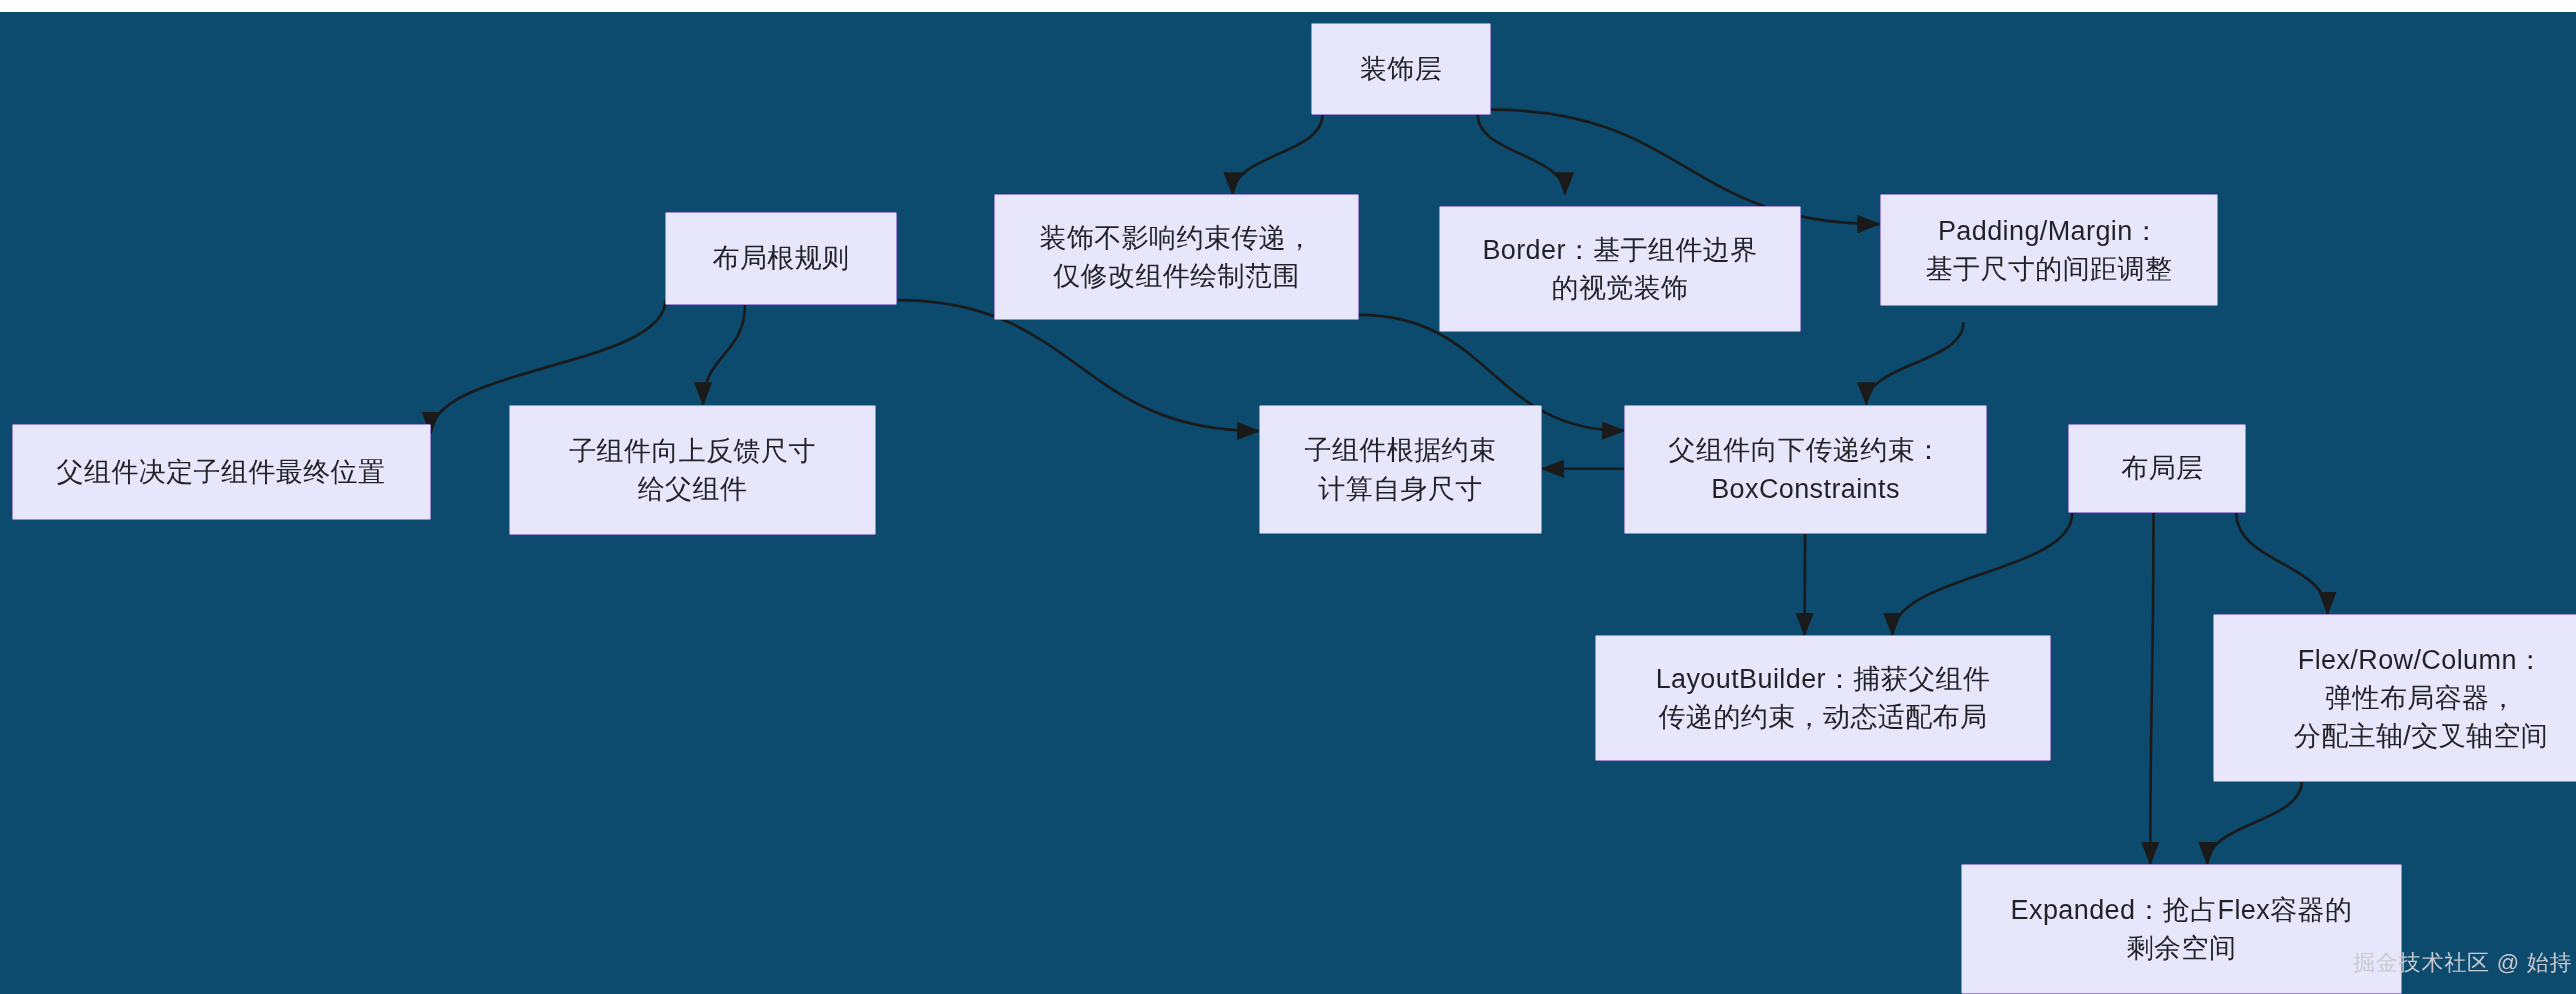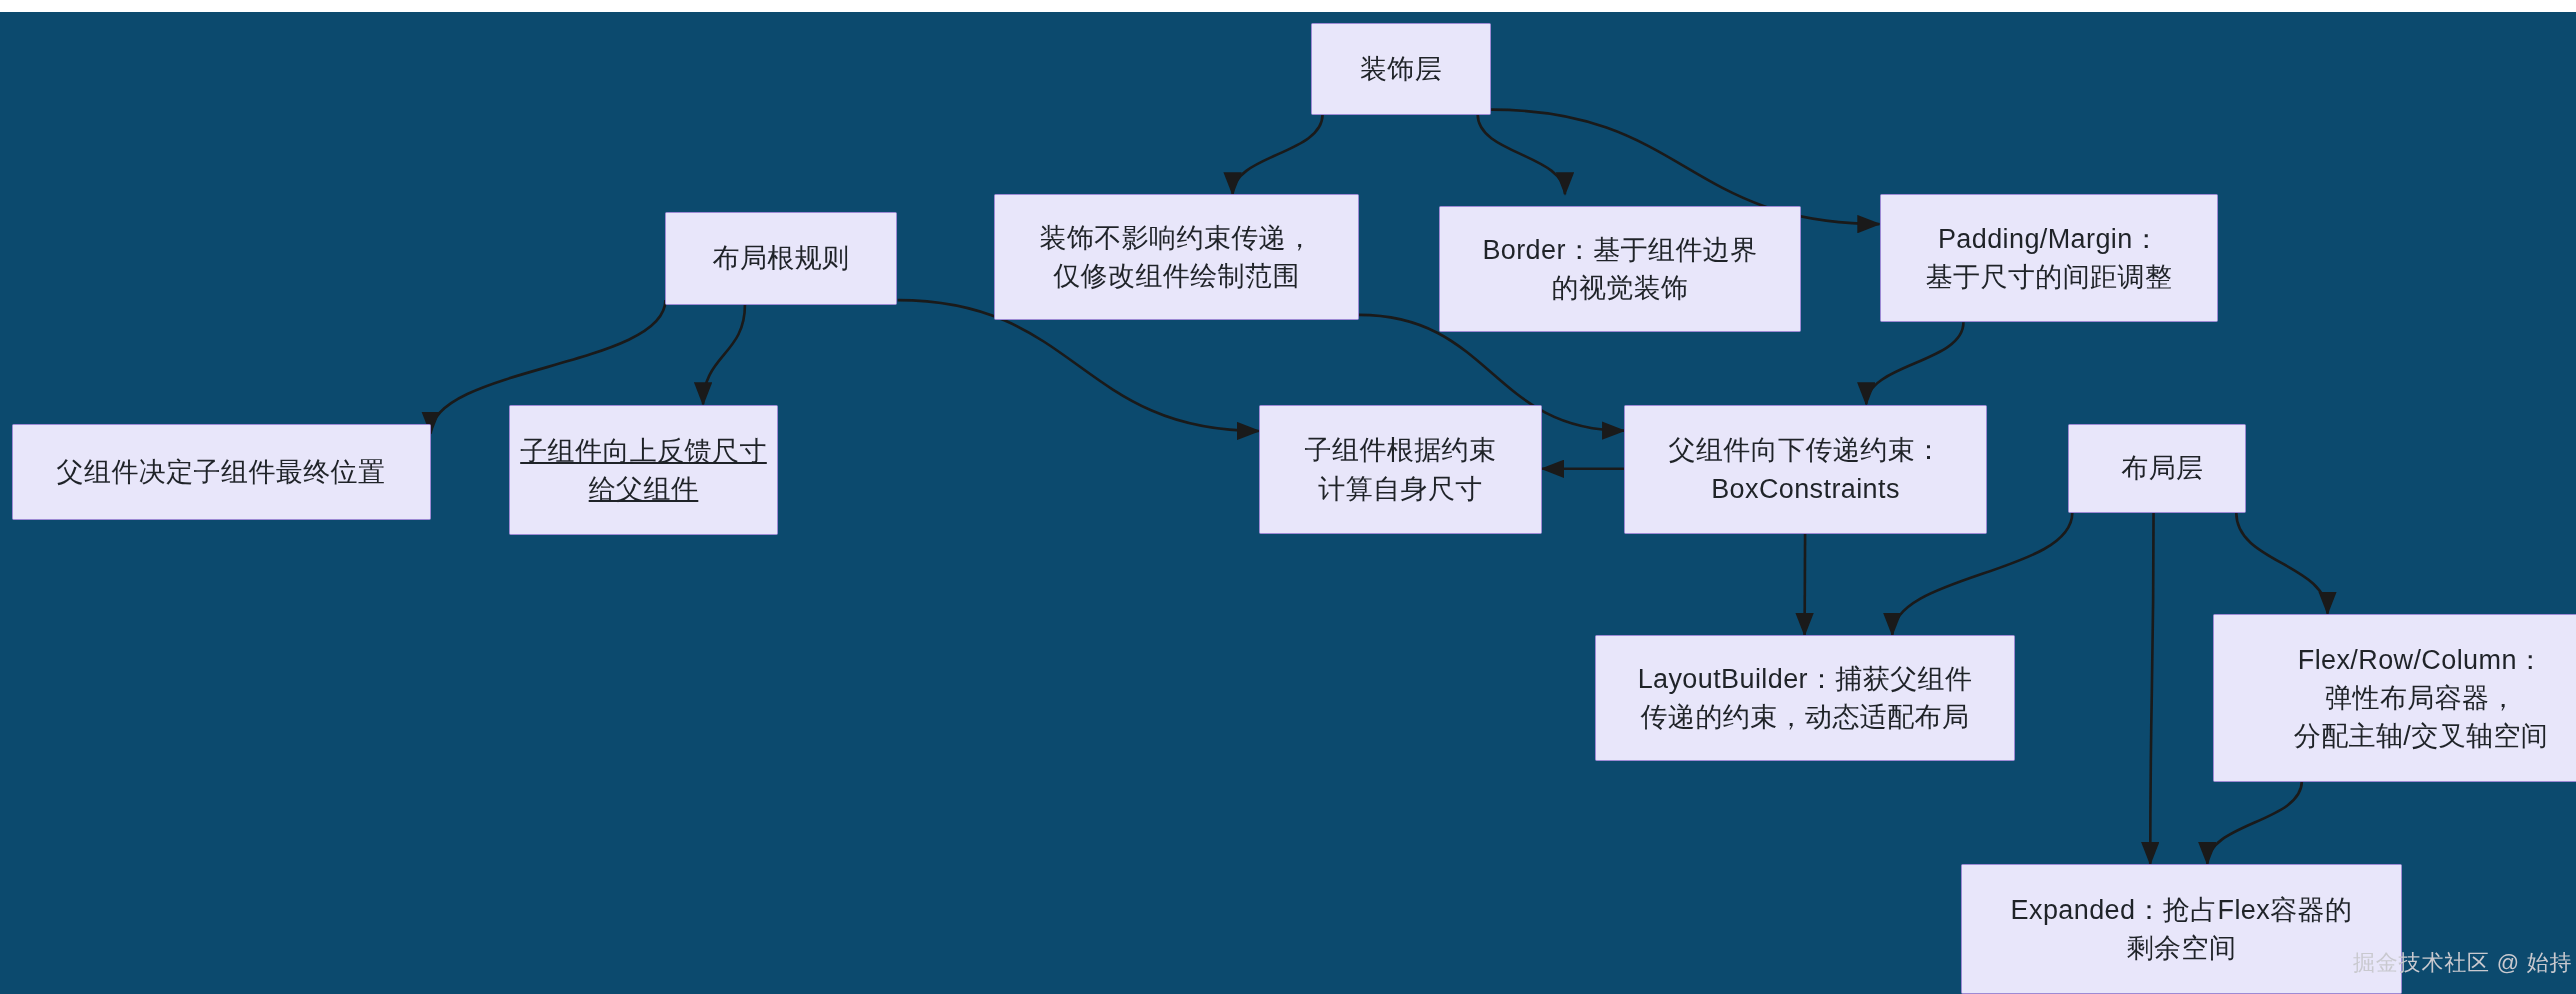--- a/index.html
+++ b/index.html
@@ -81,31 +81,31 @@
       </g>
   </svg>
 
   <div id="node-layer">
       <div class="flow-node" style="left: 1311px; top: 10.7px; width: 180px; height: 92px; background: rgb(232, 230, 250); border-color: rgb(157, 138, 212); color: rgb(31, 35, 40);"><span>装饰层</span></div>
       <div class="flow-node" style="left: 665px; top: 200px; width: 232px; height: 93px; background: rgb(232, 230, 250); border-color: rgb(157, 138, 212); color: rgb(31, 35, 40);"><span>布局根规则</span></div>
       <div class="flow-node" style="left: 994px; top: 182px; width: 365px; height: 126px; background: rgb(232, 230, 250); border-color: rgb(157, 138, 212); color: rgb(31, 35, 40);"><span>装饰不影响约束传递，
 仅修改组件绘制范围</span></div>
       <div class="flow-node" style="left: 1439px; top: 194px; width: 362px; height: 126px; background: rgb(232, 230, 250); border-color: rgb(157, 138, 212); color: rgb(31, 35, 40);"><span>Border：基于组件边界
 的视觉装饰</span></div>
-      <div class="flow-node" style="left: 1880px; top: 182px; width: 338px; height: 128px; background: rgb(232, 230, 250); border-color: rgb(157, 138, 212); color: rgb(31, 35, 40);"><span>Padding/Margin：
+      <div class="flow-node" style="left: 1880px; top: 182px; width: 338px; height: 112px; background: rgb(232, 230, 250); border-color: rgb(157, 138, 212); color: rgb(31, 35, 40);"><span>Padding/Margin：
 基于尺寸的间距调整</span></div>
       <div class="flow-node" style="left: 11.5px; top: 412px; width: 419px; height: 96px; background: rgb(232, 230, 250); border-color: rgb(157, 138, 212); color: rgb(31, 35, 40);"><span>父组件决定子组件最终位置</span></div>
-      <div class="flow-node" style="left: 509px; top: 393px; width: 269px; height: 130px; background: rgb(232, 230, 250); border-color: rgb(157, 138, 212); color: rgb(31, 35, 40); text-decoration: underline;"><span>子组件向上反馈尺寸
+      <div class="flow-node" style="left: 509px; top: 393px; width: 367px; height: 130px; background: rgb(232, 230, 250); border-color: rgb(157, 138, 212); color: rgb(31, 35, 40);"><span>子组件向上反馈尺寸
 给父组件</span></div>
       <div class="flow-node" style="left: 1259px; top: 393px; width: 283px; height: 129px; background: rgb(232, 230, 250); border-color: rgb(157, 138, 212); color: rgb(31, 35, 40);"><span>子组件根据约束
 计算自身尺寸</span></div>
       <div class="flow-node" style="left: 1624px; top: 393px; width: 363px; height: 129px; background: rgb(232, 230, 250); border-color: rgb(157, 138, 212); color: rgb(31, 35, 40);"><span>父组件向下传递约束：
 BoxConstraints</span></div>
       <div class="flow-node" style="left: 2068px; top: 412px; width: 178px; height: 89px; background: rgb(232, 230, 250); border-color: rgb(157, 138, 212); color: rgb(31, 35, 40); padding-left: 19px;"><span>布局层</span></div>
-      <div class="flow-node" style="left: 1595px; top: 623px; width: 420px; height: 126px; background: rgb(232, 230, 250); border-color: rgb(157, 138, 212); color: rgb(31, 35, 40);"><span>LayoutBuilder：捕获父组件
+      <div class="flow-node" style="left: 1595px; top: 623px; width: 456px; height: 126px; background: rgb(232, 230, 250); border-color: rgb(157, 138, 212); color: rgb(31, 35, 40);"><span>LayoutBuilder：捕获父组件
 传递的约束，动态适配布局</span></div>
       <div class="flow-node" style="left: 2213px; top: 602px; width: 416px; height: 168px; background: rgb(232, 230, 250); border-color: rgb(157, 138, 212); color: rgb(31, 35, 40);"><span>Flex/Row/Column：
 弹性布局容器，
 分配主轴/交叉轴空间</span></div>
       <div class="flow-node" style="left: 1961px; top: 852px; width: 441px; height: 130px; background: rgb(232, 230, 250); border-color: rgb(157, 138, 212); color: rgb(31, 35, 40); text-align: center;"><span>Expanded：抢占Flex容器的
 剩余空间</span></div>
     </div>
 
   <div class="watermark" style="left: 2353px; top: 936px;">掘金技术社区 @ 始持</div>
 

